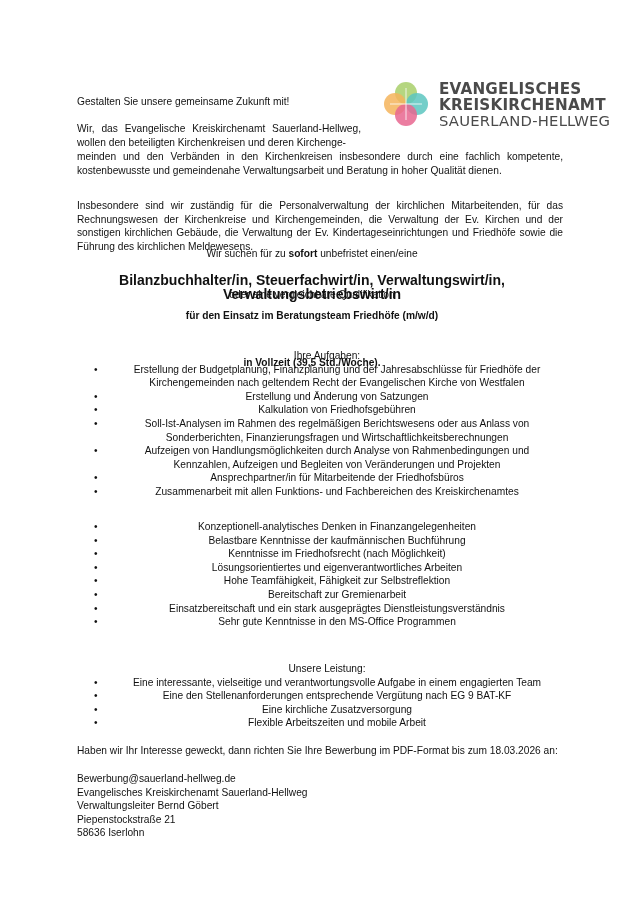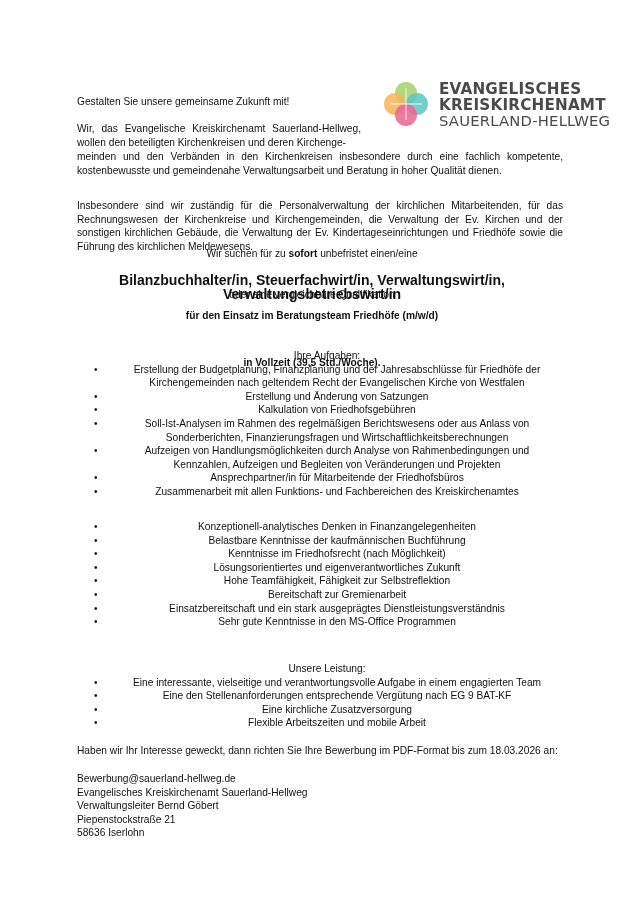--- a/index.html
+++ b/index.html
@@ -130,21 +130,21 @@
       <li>
           <span class="dot">•</span>
           <span class="txt">Belastbare Kenntnisse der kaufmännischen Buchführung</span>
         </li>
       <li>
           <span class="dot">•</span>
           <span class="txt">Kenntnisse im Friedhofsrecht (nach Möglichkeit)</span>
         </li>
       <li>
           <span class="dot">•</span>
-          <span class="txt">Lösungsorientiertes und eigenverantwortliches Zukunft</span>
+          <span class="txt">Lösungsorientiertes und eigenverantwortliches Arbeiten</span>
         </li>
       <li>
           <span class="dot">•</span>
           <span class="txt">Hohe Teamfähigkeit, Fähigkeit zur Selbstreflektion</span>
         </li>
       <li>
           <span class="dot">•</span>
           <span class="txt">Bereitschaft zur Gremienarbeit</span>
         </li>
       <li>

